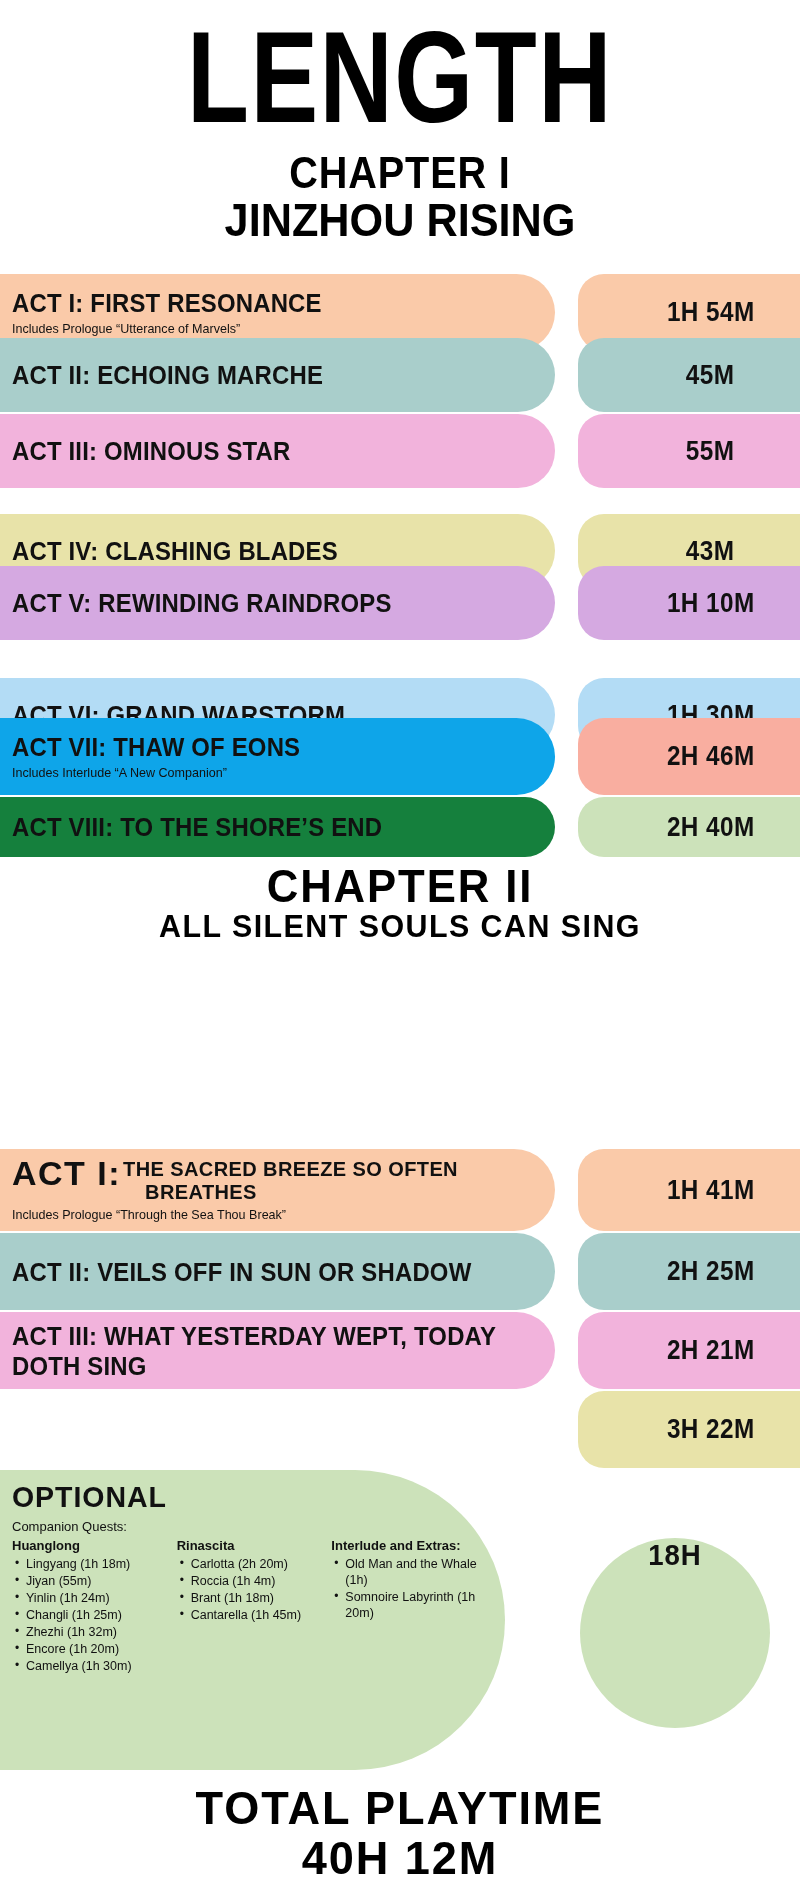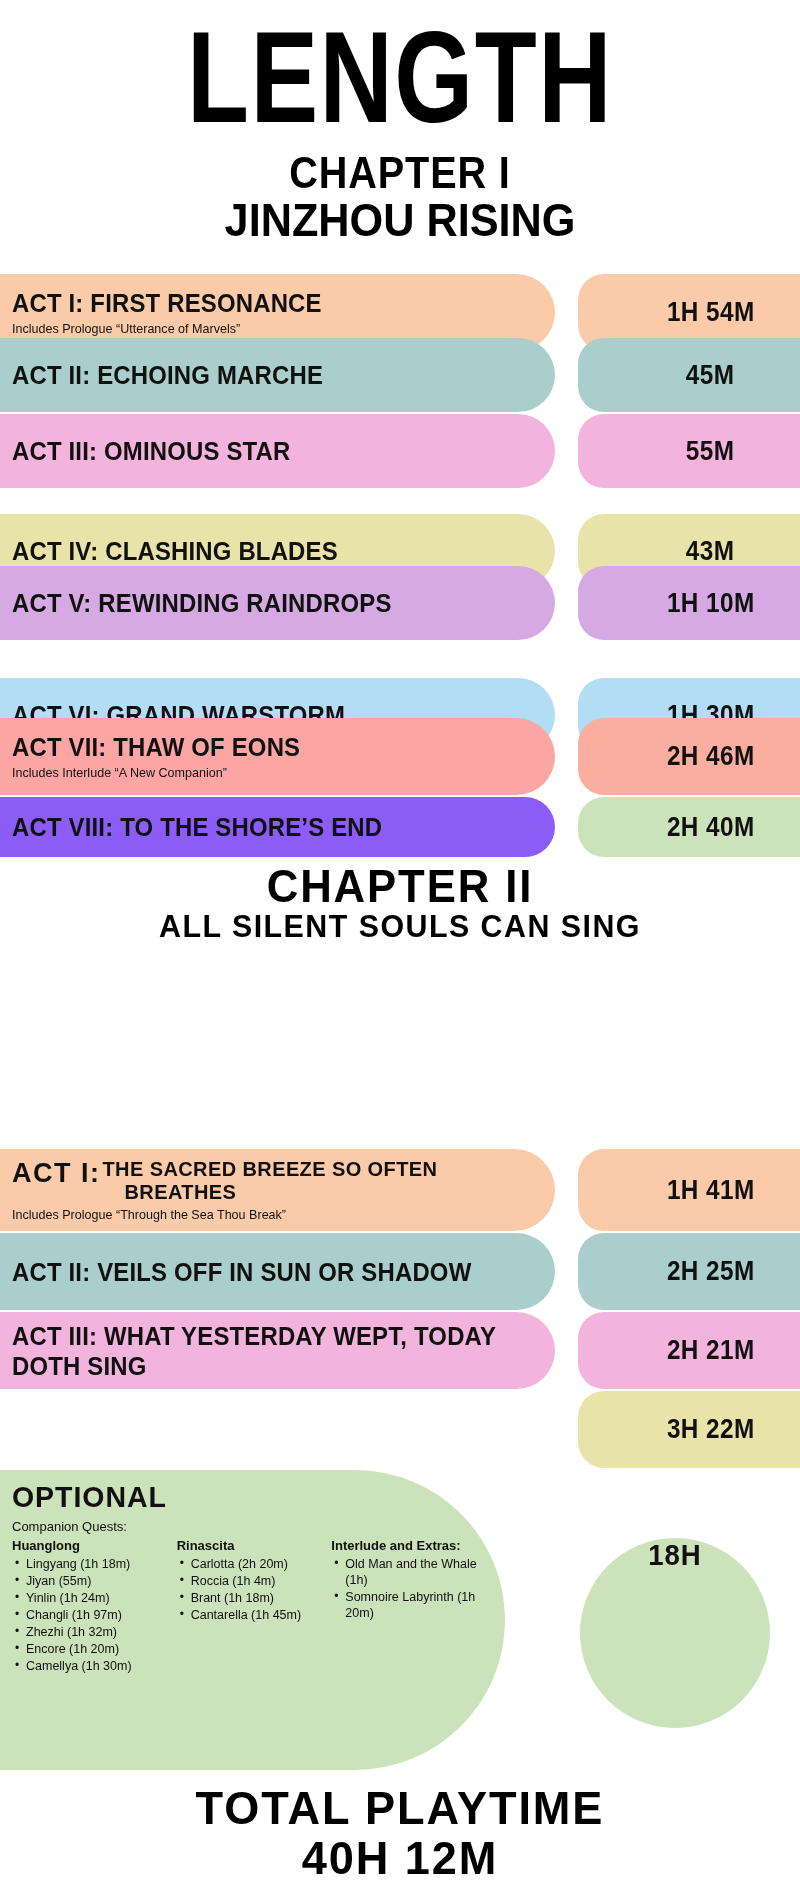--- a/index.html
+++ b/index.html
@@ -85,21 +85,21 @@
   }
   .dur{
     font-weight:bold;font-size:27px;letter-spacing:0.5px;
     transform:scaleX(0.9);transform-origin:center;
     color:#111;
   }
 
   
   .act-split{display:flex;align-items:flex-start;}
   .act-split .big{
-    font-weight:bold;font-size:27px;line-height:30px;letter-spacing:1.5px;
+    font-weight:bold;font-size:34px;line-height:30px;letter-spacing:1.5px;
     flex:0 0 auto;white-space:nowrap;
   }
   .act-split .small{
     font-weight:bold;font-size:20px;line-height:23px;letter-spacing:0.4px;
     padding-left:2px;
   }
   .act-split .small .l2{display:block;padding-left:22px;}
 
   
   .optional{
@@ -204,30 +204,30 @@
       </div>
       <div class="row" style="top: 678px; height: 74px; width: 800px;">
         <div class="bar" style="width: 555px; height: 74px; background: rgb(179, 220, 245);">
           <div class="act-title">ACT VI: GRAND WARSTORM</div>
         </div>
         <div class="pill" style="left: 578px; width: 265px; height: 74px; background: rgb(179, 220, 245);">
           <span class="dur">1H 30M</span>
         </div>
       </div>
       <div class="row" style="top: 718px; height: 77px; width: 800px;">
-        <div class="bar" style="width: 555px; height: 77px; background: #fca5a5;">
+        <div class="bar" style="width: 555px; height: 77px; background: #0ea5e9;">
           <div class="act-title">ACT VII: THAW OF EONS</div>
           <div class="act-note">Includes Interlude “A New Companion”</div>
         </div>
         <div class="pill" style="left: 578px; width: 265px; height: 77px; background: rgb(249, 174, 160);">
           <span class="dur">2H 46M</span>
         </div>
       </div>
       <div class="row" style="top: 797px; height: 60px; width: 800px;">
-        <div class="bar" style="width: 555px; height: 60px; background: #8b5cf6;">
+        <div class="bar" style="width: 555px; height: 60px; background: #15803d;">
           <div class="act-title">ACT VIII: TO THE SHORE’S END</div>
         </div>
         <div class="pill" style="left: 578px; width: 265px; height: 60px; background: rgb(204, 226, 186);">
           <span class="dur">2H 40M</span>
         </div>
       </div>
     </div>
 
   <div class="chapter2-line1">CHAPTER II</div>
   <div class="chapter2-line2">ALL SILENT SOULS CAN SING</div>
@@ -271,21 +271,21 @@
   <div class="optional" id="optional-block" style="top: 1470px; height: 300px; width: 505px;">
     <div class="opt-title">OPTIONAL</div>
     <div class="opt-sub">Companion Quests:</div>
     <div class="opt-cols" id="opt-cols">
         <div class="opt-col">
           <div class="opt-head">Huanglong</div>
           <ul class="opt-list">
             <li>Lingyang (1h 18m)</li>
             <li>Jiyan (55m)</li>
             <li>Yinlin (1h 24m)</li>
-            <li>Changli (1h 97m)</li>
+            <li>Changli (1h 25m)</li>
             <li>Zhezhi (1h 32m)</li>
             <li>Encore (1h 20m)</li>
             <li>Camellya (1h 30m)</li>
           </ul>
         </div>
         <div class="opt-col">
           <div class="opt-head">Rinascita</div>
           <ul class="opt-list">
             <li>Carlotta (2h 20m)</li>
             <li>Roccia (1h 4m)</li>

